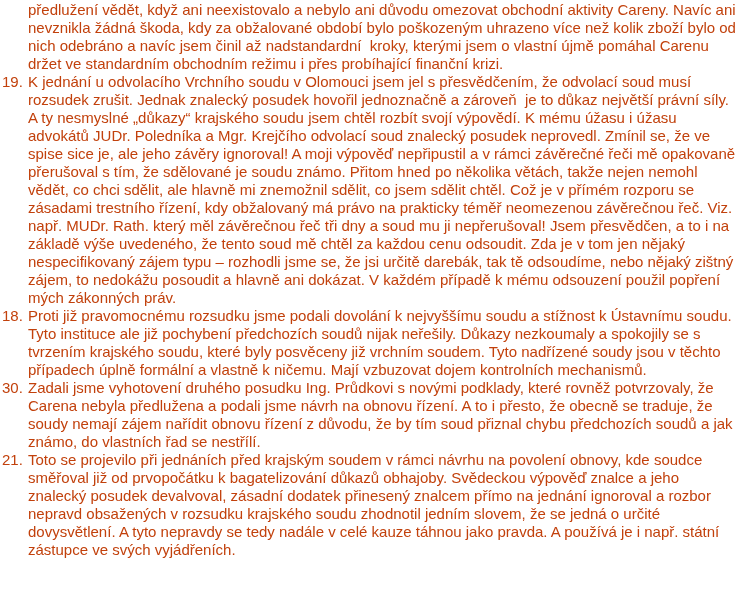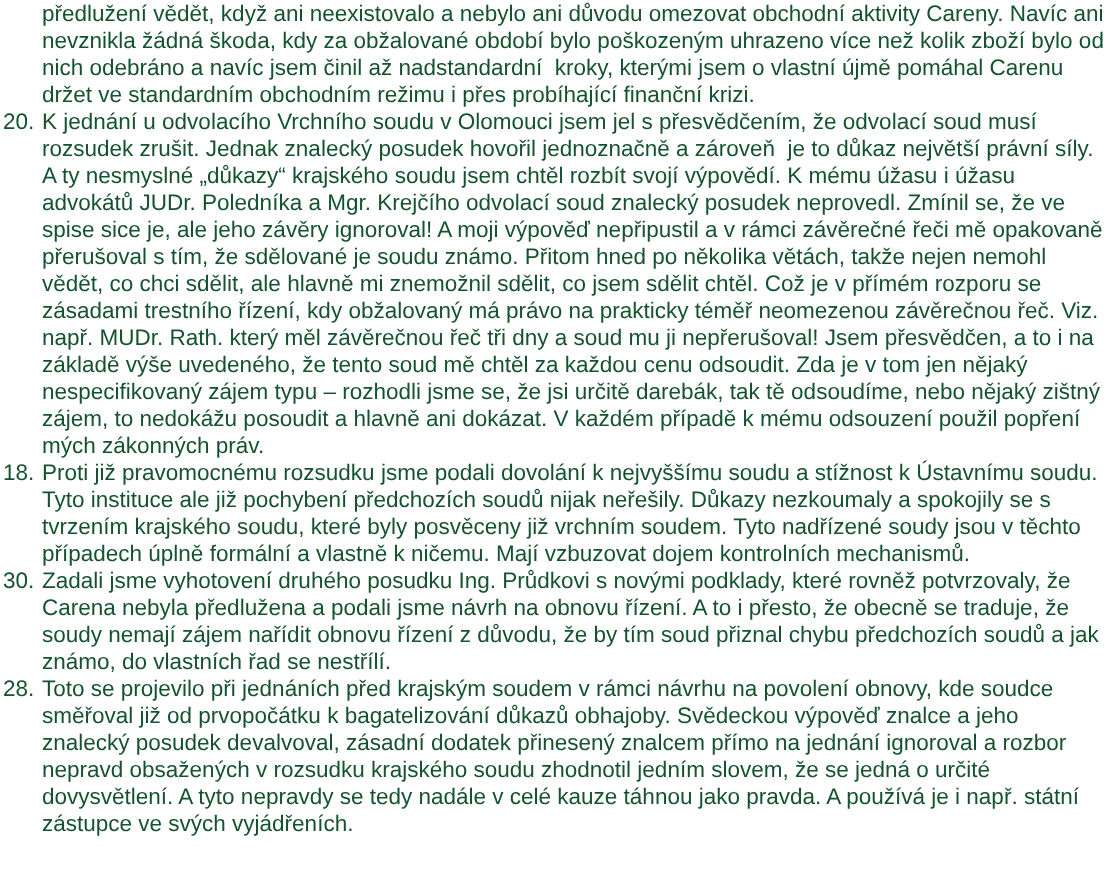--- a/index.html
+++ b/index.html
@@ -7,21 +7,21 @@
   body {
     width: 744px;
     height: 594px;
     overflow: hidden;
   }
   .page {
     width: 744px;
     height: 594px;
     overflow: hidden;
     background: #ffffff;
-    color: #14532d;
+    color: #c2410c;
     font-family: "Liberation Sans", "DejaVu Sans", sans-serif;
     font-size: 15px;
     line-height: 18px;
     padding: 1px 7px 0 28px;
     text-align: left;
   }
   .cont-paragraph { white-space: pre-wrap; }
   .list-item { position: relative; }
   .list-item .num {
     position: absolute;
@@ -32,33 +32,33 @@
   .list-item .txt { white-space: pre-wrap; }
 </style>
 </head>
 <body>
 
 <div class="page">
 
   <p class="cont-paragraph">předlužení vědět, když ani neexistovalo a nebylo ani důvodu omezovat obchodní aktivity Careny. Navíc ani nevznikla žádná škoda, kdy za obžalované období bylo poškozeným uhrazeno více než kolik zboží bylo od nich odebráno a navíc jsem činil až nadstandardní  kroky, kterými jsem o vlastní újmě pomáhal Carenu držet ve standardním obchodním režimu i přes probíhající finanční krizi.</p>
 
   <div class="list-item">
-    <span class="num">20.</span>
+    <span class="num">19.</span>
     <span class="txt">K jednání u odvolacího Vrchního soudu v Olomouci jsem jel s přesvědčením, že odvolací soud musí rozsudek zrušit. Jednak znalecký posudek hovořil jednoznačně a zároveň  je to důkaz největší právní síly. A ty nesmyslné „důkazy“ krajského soudu jsem chtěl rozbít svojí výpovědí. K mému úžasu i úžasu advokátů JUDr. Poledníka a Mgr. Krejčího odvolací soud znalecký posudek neprovedl. Zmínil se, že ve spise sice je, ale jeho závěry ignoroval! A moji výpověď nepřipustil a v rámci závěrečné řeči mě opakovaně přerušoval s tím, že sdělované je soudu známo. Přitom hned po několika větách, takže nejen nemohl vědět, co chci sdělit, ale hlavně mi znemožnil sdělit, co jsem sdělit chtěl. Což je v přímém rozporu se zásadami trestního řízení, kdy obžalovaný má právo na prakticky téměř neomezenou závěrečnou řeč. Viz. např. MUDr. Rath. který měl závěrečnou řeč tři dny a soud mu ji nepřerušoval! Jsem přesvědčen, a to i na základě výše uvedeného, že tento soud mě chtěl za každou cenu odsoudit. Zda je v tom jen nějaký nespecifikovaný zájem typu – rozhodli jsme se, že jsi určitě darebák, tak tě odsoudíme, nebo nějaký zištný zájem, to nedokážu posoudit a hlavně ani dokázat. V každém případě k mému odsouzení použil popření mých zákonných práv.</span>
   </div>
 
   <div class="list-item">
     <span class="num">18.</span>
     <span class="txt">Proti již pravomocnému rozsudku jsme podali dovolání k nejvyššímu soudu a stížnost k Ústavnímu soudu. Tyto instituce ale již pochybení předchozích soudů nijak neřešily. Důkazy nezkoumaly a spokojily se s tvrzením krajského soudu, které byly posvěceny již vrchním soudem. Tyto nadřízené soudy jsou v těchto případech úplně formální a vlastně k ničemu. Mají vzbuzovat dojem kontrolních mechanismů.</span>
   </div>
 
   <div class="list-item">
     <span class="num">30.</span>
     <span class="txt">Zadali jsme vyhotovení druhého posudku Ing. Průdkovi s novými podklady, které rovněž potvrzovaly, že Carena nebyla předlužena a podali jsme návrh na obnovu řízení. A to i přesto, že obecně se traduje, že soudy nemají zájem nařídit obnovu řízení z důvodu, že by tím soud přiznal chybu předchozích soudů a jak známo, do vlastních řad se nestřílí.</span>
   </div>
 
   <div class="list-item">
-    <span class="num">28.</span>
+    <span class="num">21.</span>
     <span class="txt">Toto se projevilo při jednáních před krajským soudem v rámci návrhu na povolení obnovy, kde soudce směřoval již od prvopočátku k bagatelizování důkazů obhajoby. Svědeckou výpověď znalce a jeho znalecký posudek devalvoval, zásadní dodatek přinesený znalcem přímo na jednání ignoroval a rozbor nepravd obsažených v rozsudku krajského soudu zhodnotil jedním slovem, že se jedná o určité dovysvětlení. A tyto nepravdy se tedy nadále v celé kauze táhnou jako pravda. A používá je i např. státní zástupce ve svých vyjádřeních.</span>
   </div>
 
 
 </div>
 
 </body></html>

